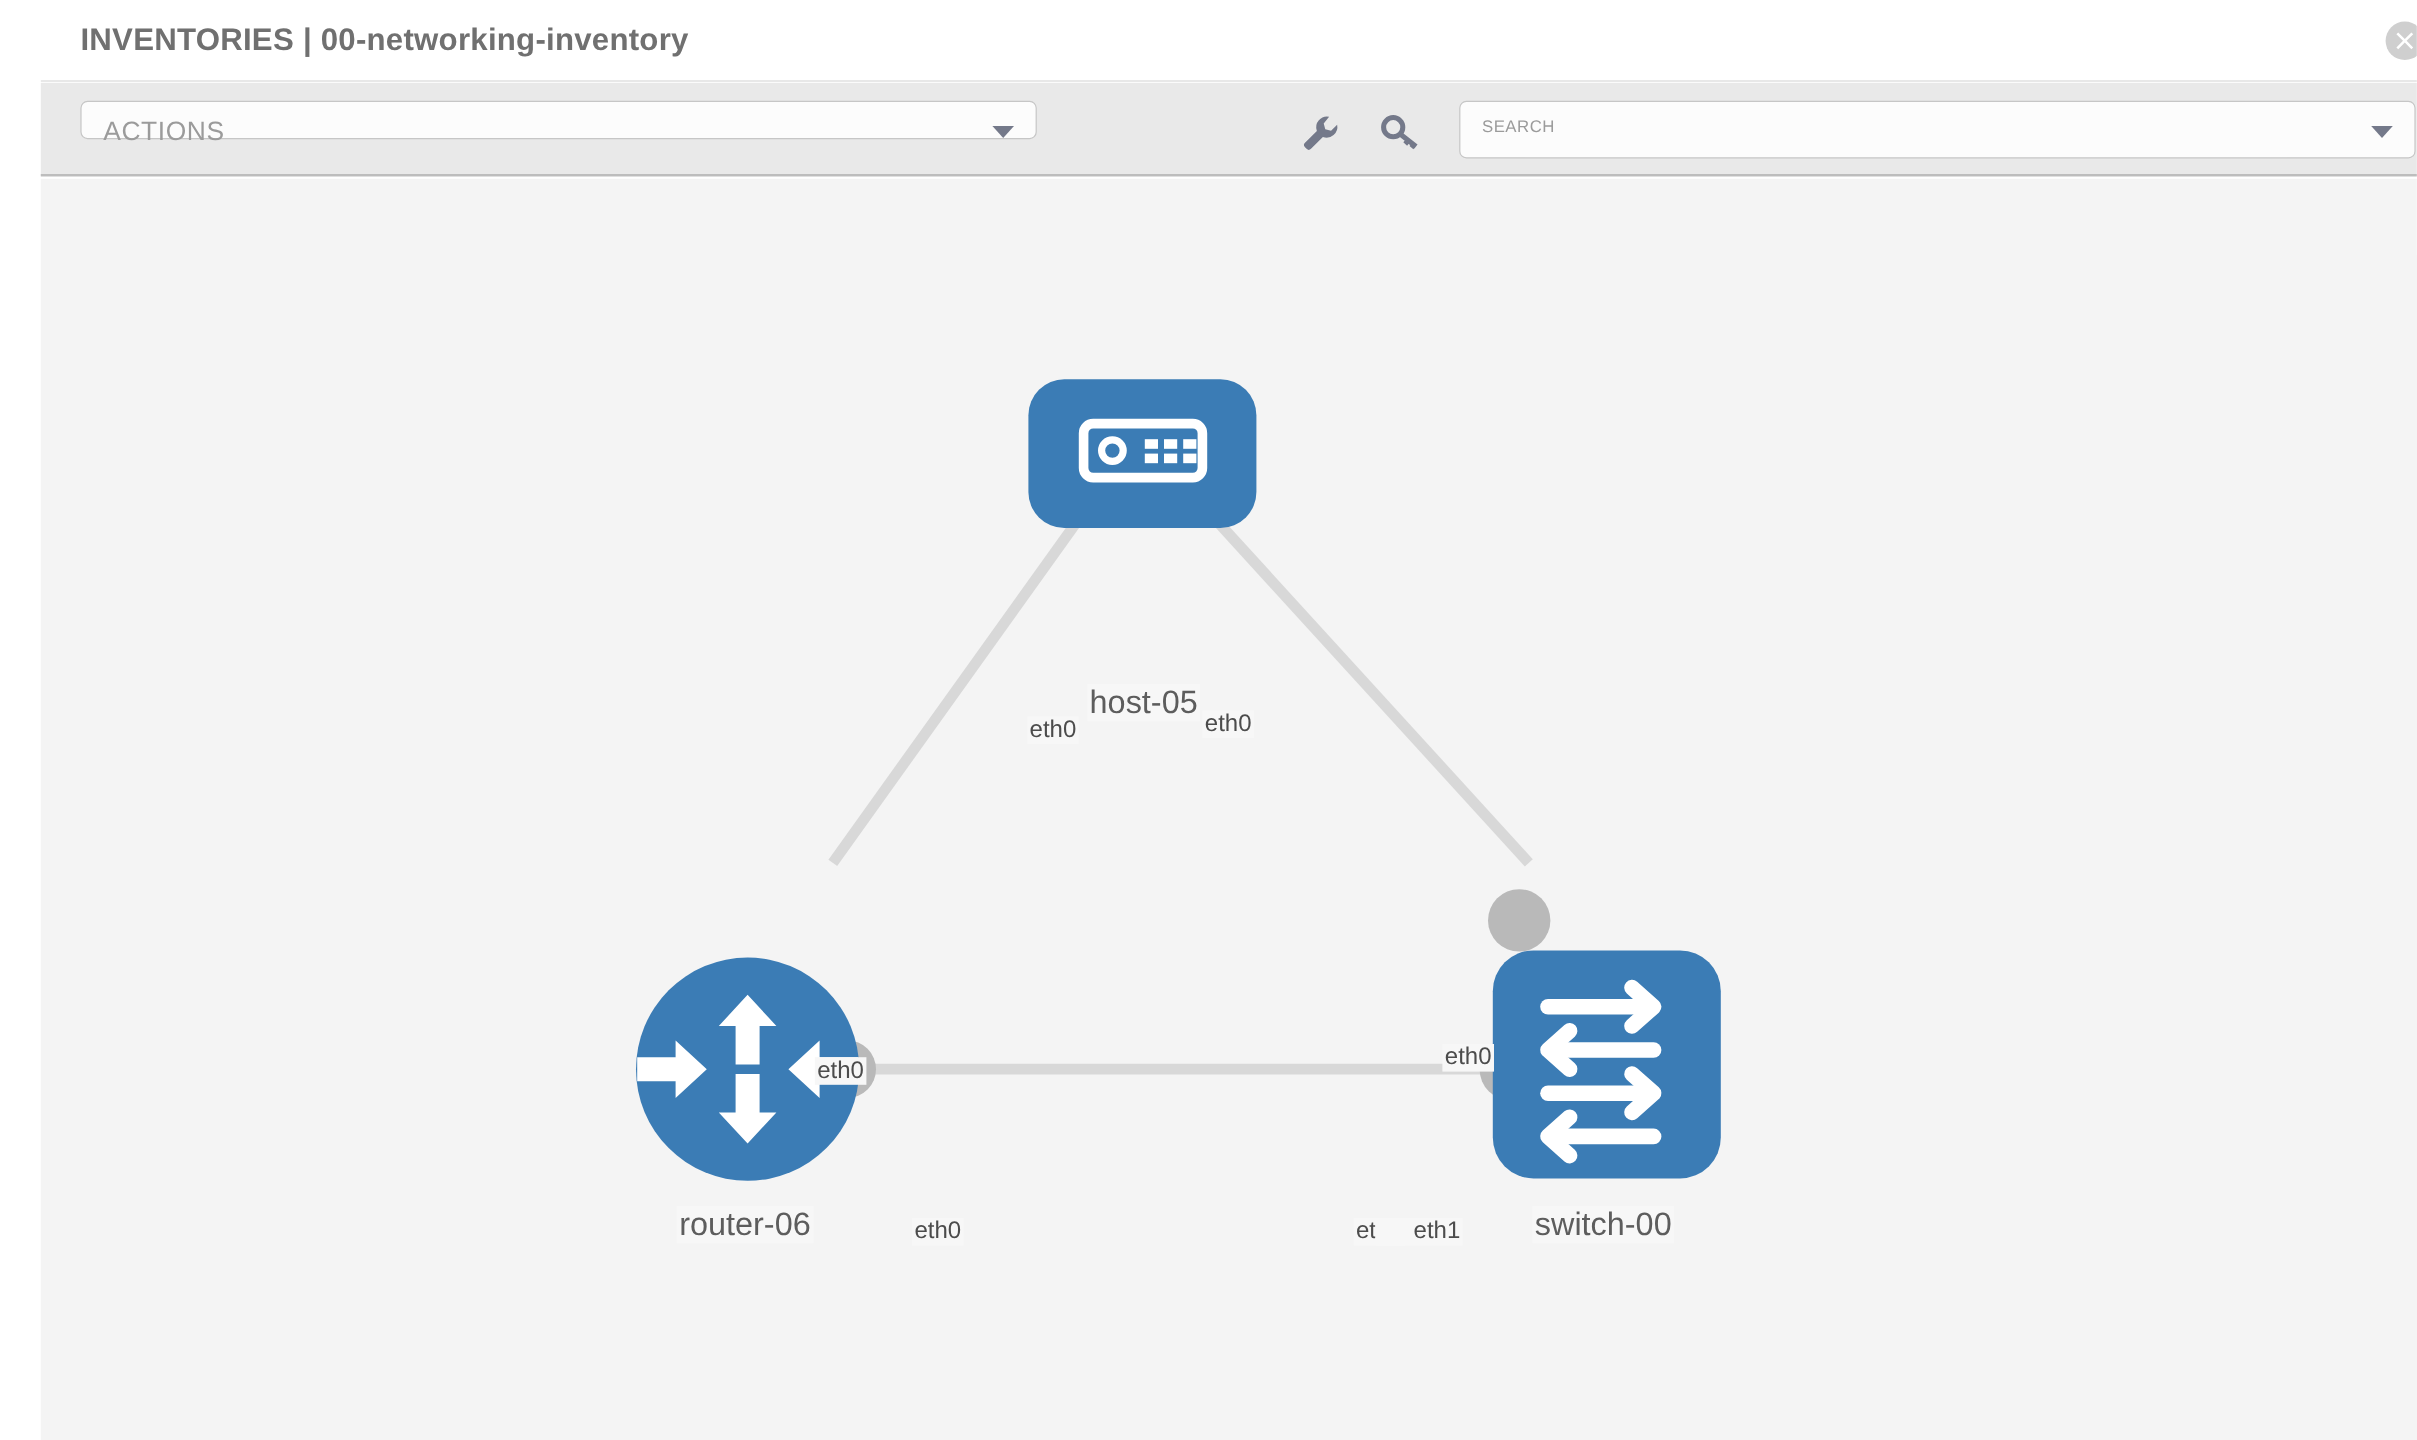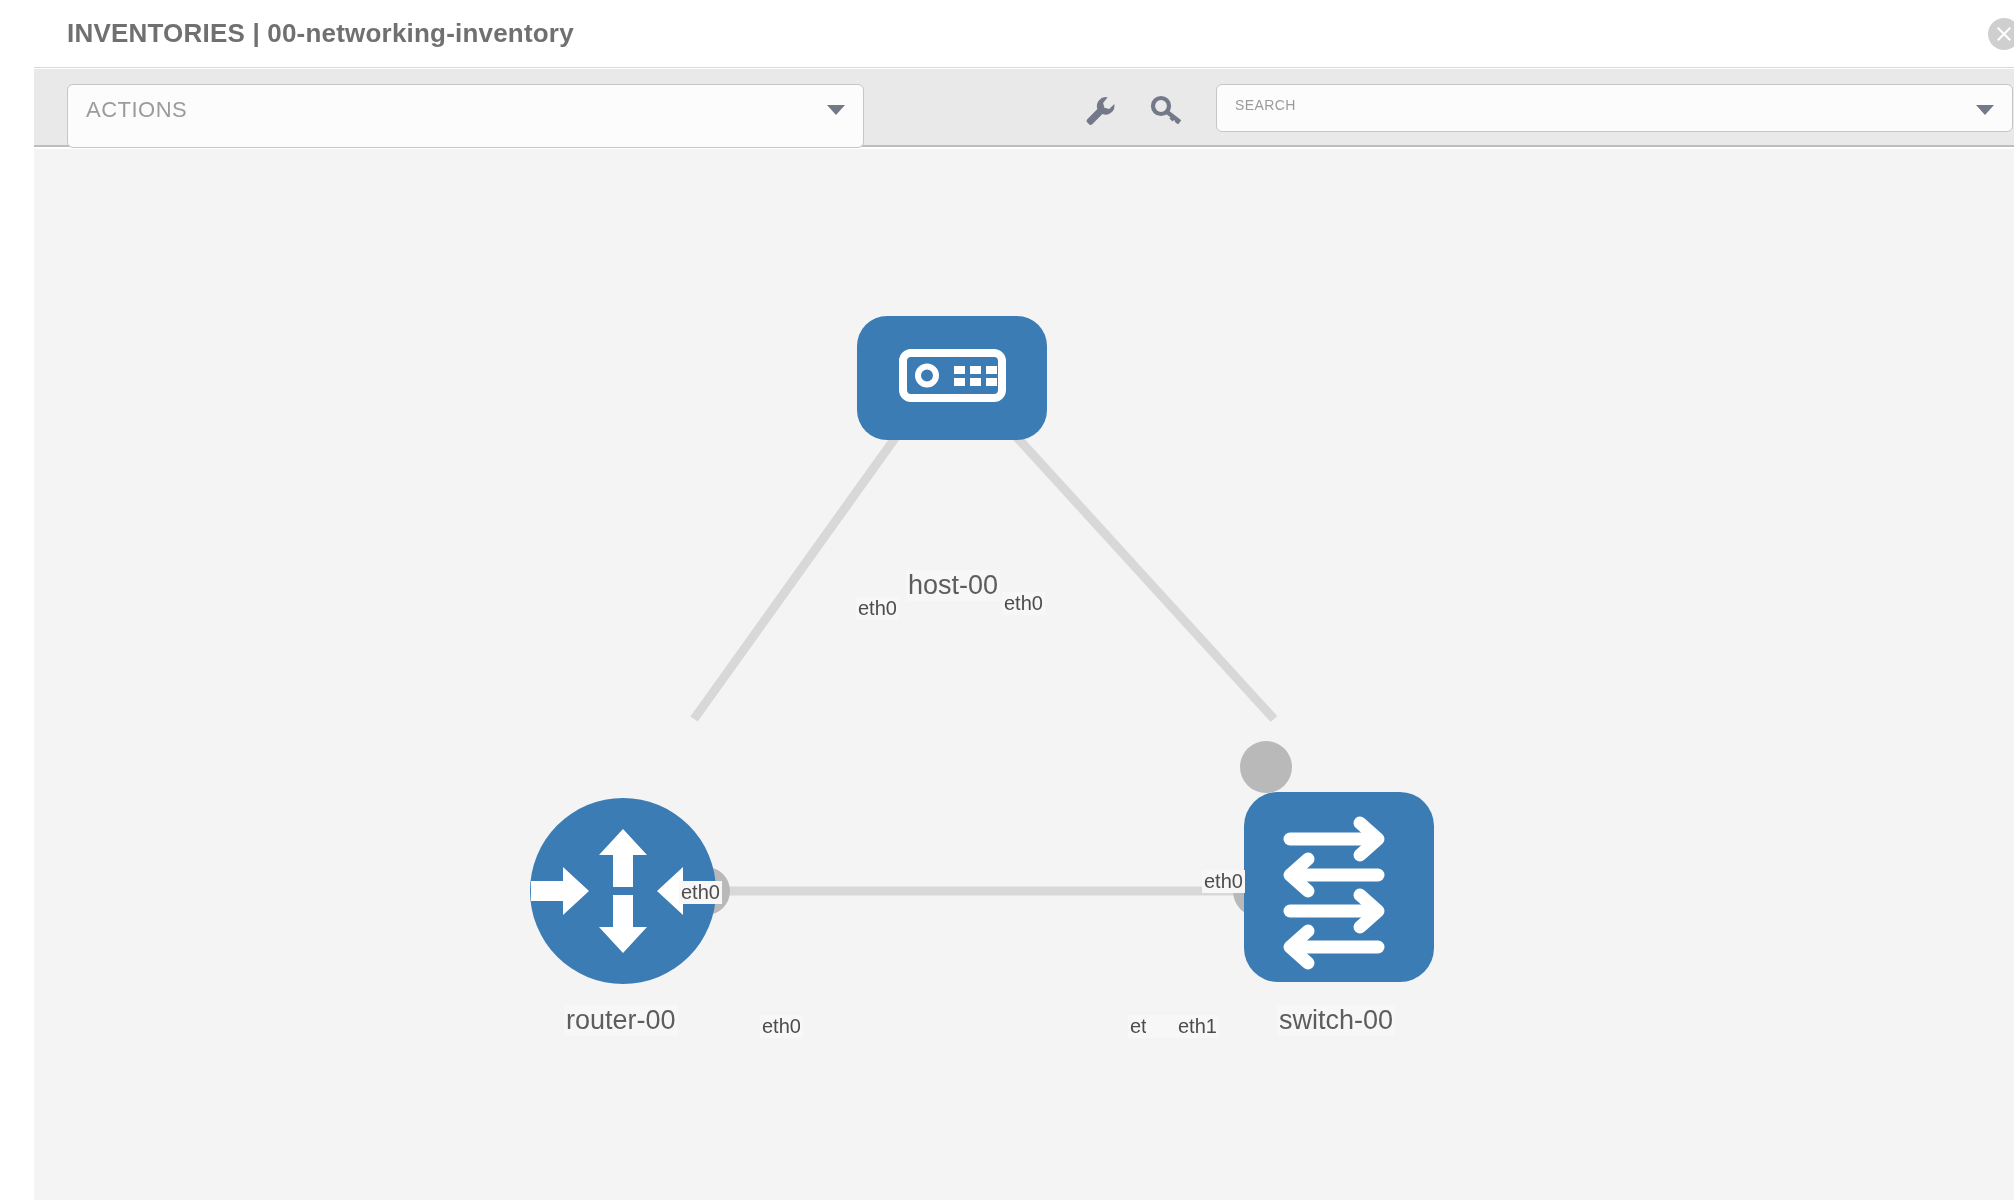--- a/index.html
+++ b/index.html
@@ -50,21 +50,21 @@
   .toolbar {
     position: absolute;
     left: 0; top: 69px;
     width: 2014px; height: 78px;
     background: #e9e9e9;
     border-bottom: 2px solid #bdbdbd;
   }
   .actions-select {
     position: absolute;
     left: 33px; top: 15px;
-    width: 797px; height: 64px;
+    width: 797px; height: 32px;
     background: #fcfcfc;
     border: 1px solid #c6c6c6;
     border-radius: 6px;
     cursor: pointer;
   }
   .actions-label {
     position: absolute;
     left: 18px; top: 12px;
     font-size: 22px;
     color: #9b9b9b;
@@ -230,22 +230,22 @@
 
           <path d="M1256 762 h86"></path>
           <path d="M1326 746 l18 16 -18 16"></path>
 
           <path d="M1344 798 h-86"></path>
           <path d="M1274 782 l-18 16 18 16"></path>
         </g>
       </g>
     </svg>
 
-    <div class="node-label" style="left:872px; top:421px;">host-00</div>
-    <div class="node-label" style="left:530px; top:856px;">router-00</div>
+    <div class="node-label" style="left:872px; top:421px;">host-05</div>
+    <div class="node-label" style="left:530px; top:856px;">router-06</div>
     <div class="node-label" style="left:1243px; top:856px;">switch-00</div>
 
     <div class="port-label" style="left:822px; top:448px;">eth0</div>
     <div class="port-label" style="left:968px; top:443px;">eth0</div>
     <div class="port-label" style="left:645px; top:732px;">eth0</div>
     <div class="port-label" style="left:1168px; top:721px;">eth0</div>
     <div class="port-label" style="left:726px; top:866px;">eth0</div>
     <div class="port-label" style="left:1094px; top:866px;">eth0</div>
     <div class="port-label" style="left:1112px; top:866px;padding-left:32px;">eth1</div>
 

